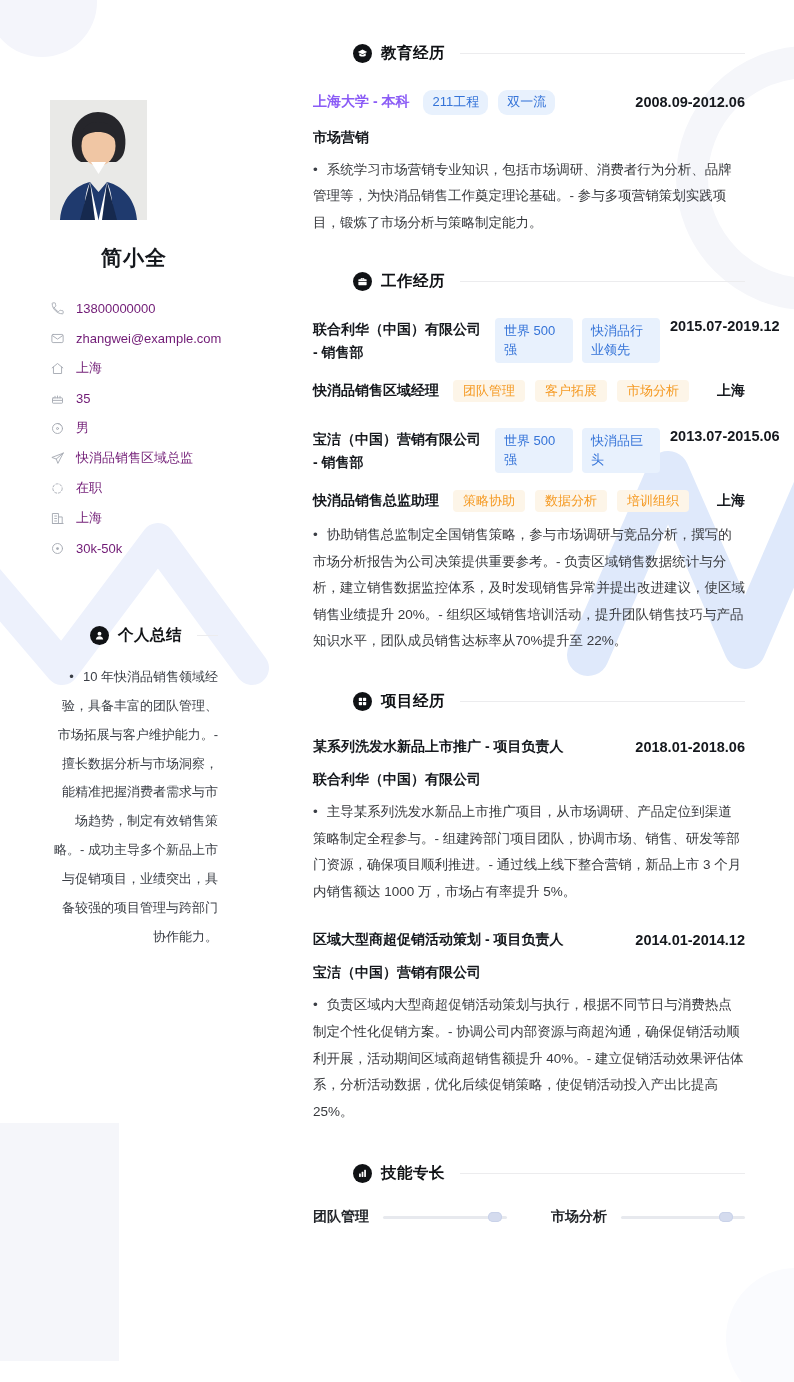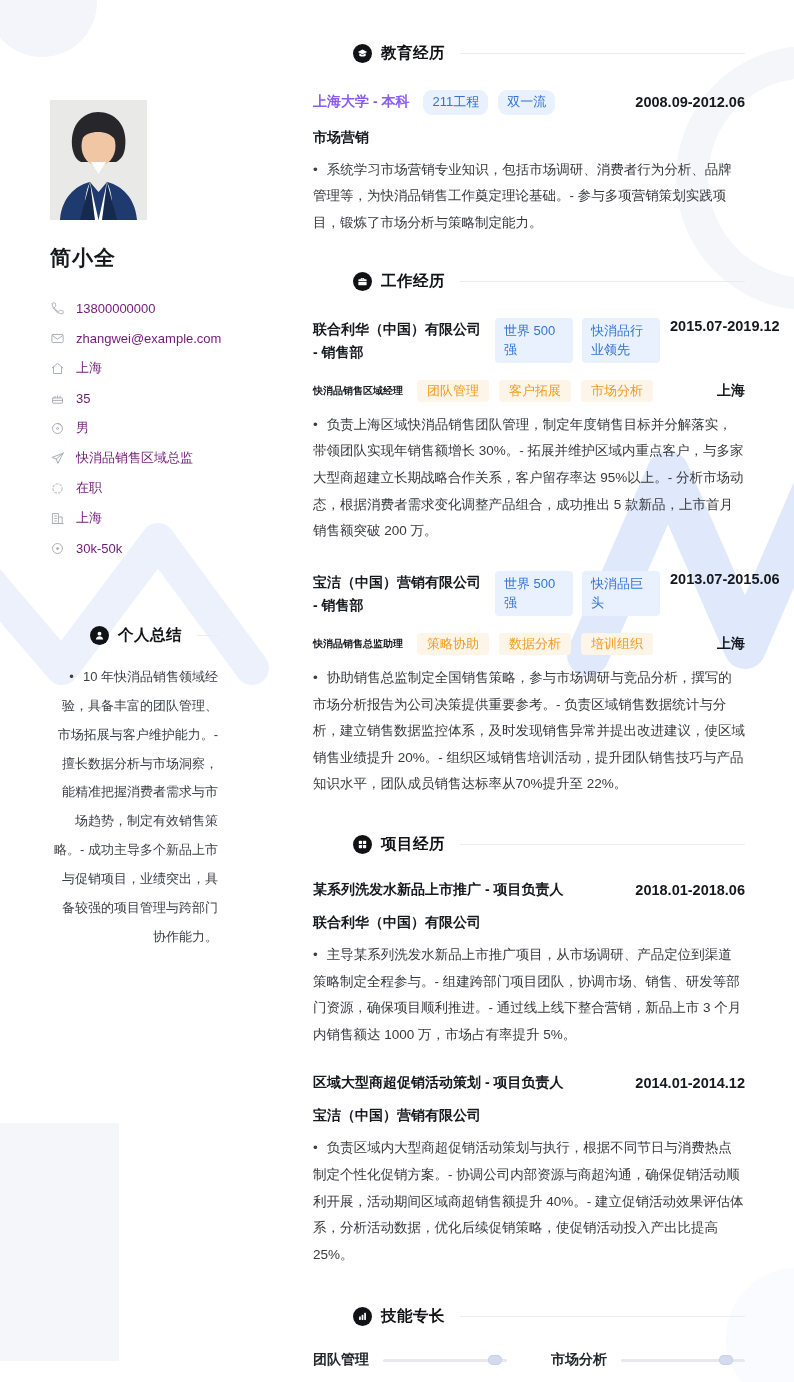--- a/index.html
+++ b/index.html
@@ -9,21 +9,21 @@
     background:#ffffff;
     font-family:"Liberation Sans","DejaVu Sans",sans-serif;
     color:#333;
   }
   #decor { position:absolute; inset:0; z-index:0; }
   #page { position:relative; z-index:1; display:flex; padding:0 49px 30px 50px; }
 
   
   .sidebar { width:168px; flex:none; padding-top:100px; }
   .photo { width:97px; height:120px; display:block; }
-  .name { margin-top:24px; font-size:21px; font-weight:bold; color:#15181d; letter-spacing:1px; }
+  .name { margin-top:24px; font-size:21px; font-weight:bold; color:#15181d; letter-spacing:1px;text-align:center; }
   .contacts { margin-top:21px; }
   .contact-row { display:flex; align-items:center; gap:11px; height:30px; }
   .contact-row svg { width:15px; height:15px; flex:none; stroke:#a6abb3; fill:none; stroke-width:1.5; stroke-linecap:round; stroke-linejoin:round; }
   .contact-text { font-size:13px; color:#701a75; }
 
   
   .sec-head { display:flex; align-items:center; gap:9px;padding-left:40px; }
   .sec-icon { width:19px; height:19px; border-radius:50%; background:#101215; flex:none;
               display:flex; align-items:center; justify-content:center; }
   .sec-icon svg { width:11px; height:11px; fill:#fff; }
@@ -46,21 +46,21 @@
   .edu-tags { display:flex; gap:10px; margin-left:14px; }
   .edu-tags .tag-blue { white-space:nowrap;border-radius:9px; }
   .date { margin-left:auto; font-size:14.5px; font-weight:bold; color:#15181d; white-space:nowrap; }
   .major { margin-top:14px; font-size:14px; font-weight:bold; color:#15181d; }
 
   .item-head { display:flex; align-items:flex-start; margin-top:26px; }
   .company { width:176px; flex:none; font-size:14px; font-weight:bold; color:#15181d; line-height:1.65; }
   .head-tags { display:flex; gap:9px; margin-left:6px; width:175px; flex:none; align-items:flex-start; }
   .head-tags .tag-blue { max-width:78px; line-height:1.5; }
   .role-row { display:flex; align-items:center; margin-top:16px; }
-  .role { font-size:10px; font-weight:bold; color:#15181d; white-space:nowrap; }
+  .role { font-size:14px; font-weight:bold; color:#15181d; white-space:nowrap; }
   .role-tags { display:flex; gap:10px; margin-left:14px; }
   .tag-orange { background:#fdf5e8; color:#f59a23; font-size:13px; border-radius:4px;
                 padding:2px 10px; white-space:nowrap; }
   .location { margin-left:auto; font-size:14px; font-weight:bold; color:#15181d; white-space:nowrap; }
 
   .proj-row { display:flex; align-items:center; margin-top:26px; }
   .proj-name { font-size:14px; font-weight:bold; color:#15181d; }
   .proj-company { margin-top:15px; font-size:14px; font-weight:bold; color:#15181d; }
 
   .work-sec { margin-top:34px; }
@@ -233,21 +233,20 @@
         </div>
         <div class="role-row">
           <span class="role">快消品销售区域经理</span>
           <span class="role-tags">
             <span class="tag-orange">团队管理</span>
             <span class="tag-orange">客户拓展</span>
             <span class="tag-orange">市场分析</span>
           </span>
           <span class="location">上海</span>
         </div>
-        <p class="para"><span class="bullet">•</span><span>负责上海区域快消品销售团队管理，制定年度销售目标并分解落实，带领团队实现年销售额增长 30%。- 拓展并维护区域内重点客户，与多家大型商超建立长期战略合作关系，客户留存率达 95%以上。- 分析市场动态，根据消费者需求变化调整产品组合，成功推出 5 款新品，上市首月销售额突破 200 万。</span></p>
       </div>
 
       <div>
         <div class="item-head">
           <span class="company">宝洁（中国）营销有限公司 - 销售部</span>
           <span class="head-tags">
             <span class="tag-blue">世界 500 强</span>
             <span class="tag-blue">快消品巨头</span>
           </span>
           <span class="date">2013.07-2015.06</span>

